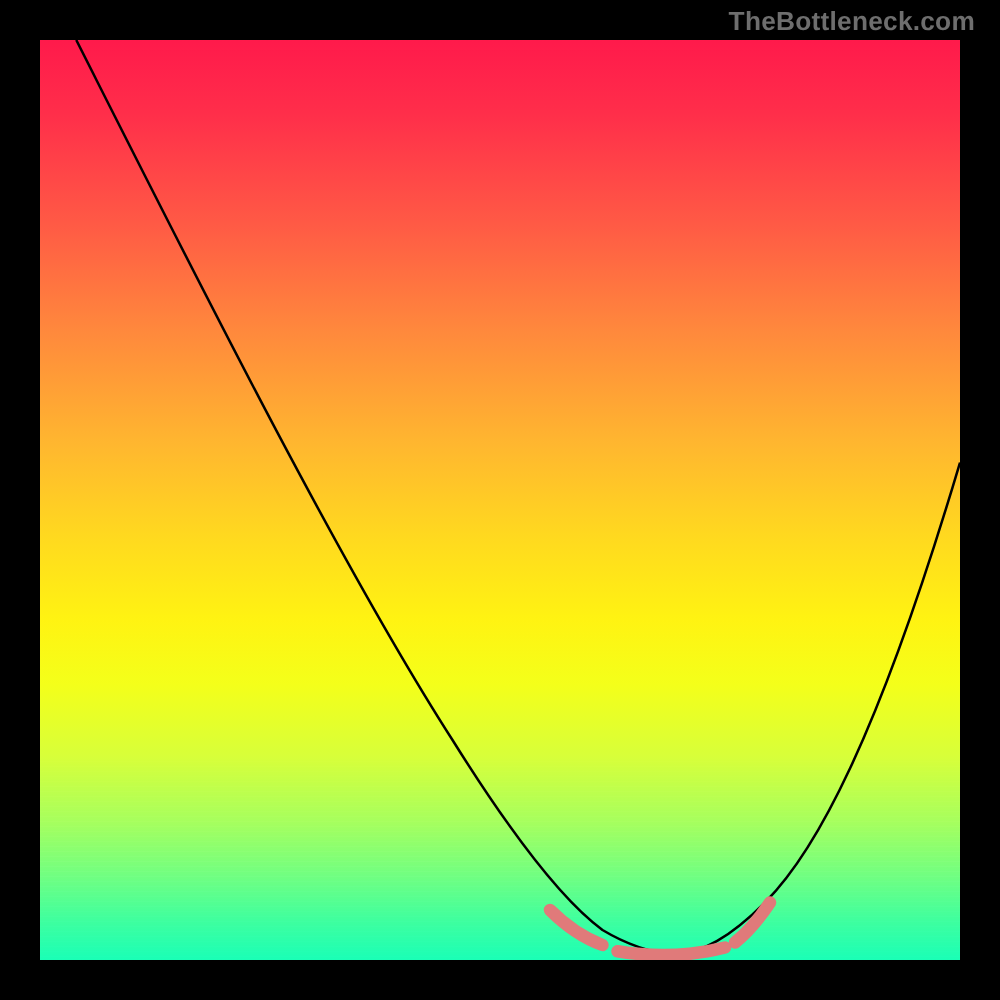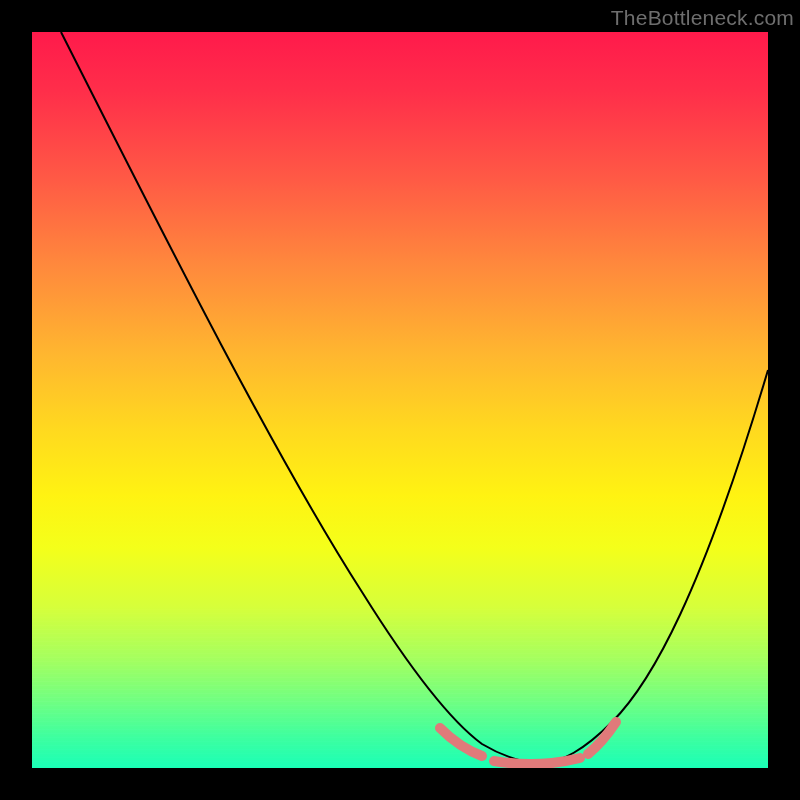--- a/index.html
+++ b/index.html
@@ -65,24 +65,24 @@
   svg.curves {
     position: absolute;
     inset: 0;
     width: 100%;
     height: 100%;
     overflow: visible;
   }
   .watermark {
     position: absolute;
     top: 6px;
-    right: 6px;
+    right: 20px;
     color: #6e6e6e;
     font-size: 21px;
-    font-weight: 400;
+    font-weight: 700;
     letter-spacing: 0.2px;
     user-select: none;
   }
 </style>
 </head>
 <body>
 
 <div class="stage">
 
   <div class="watermark">TheBottleneck.com</div>

